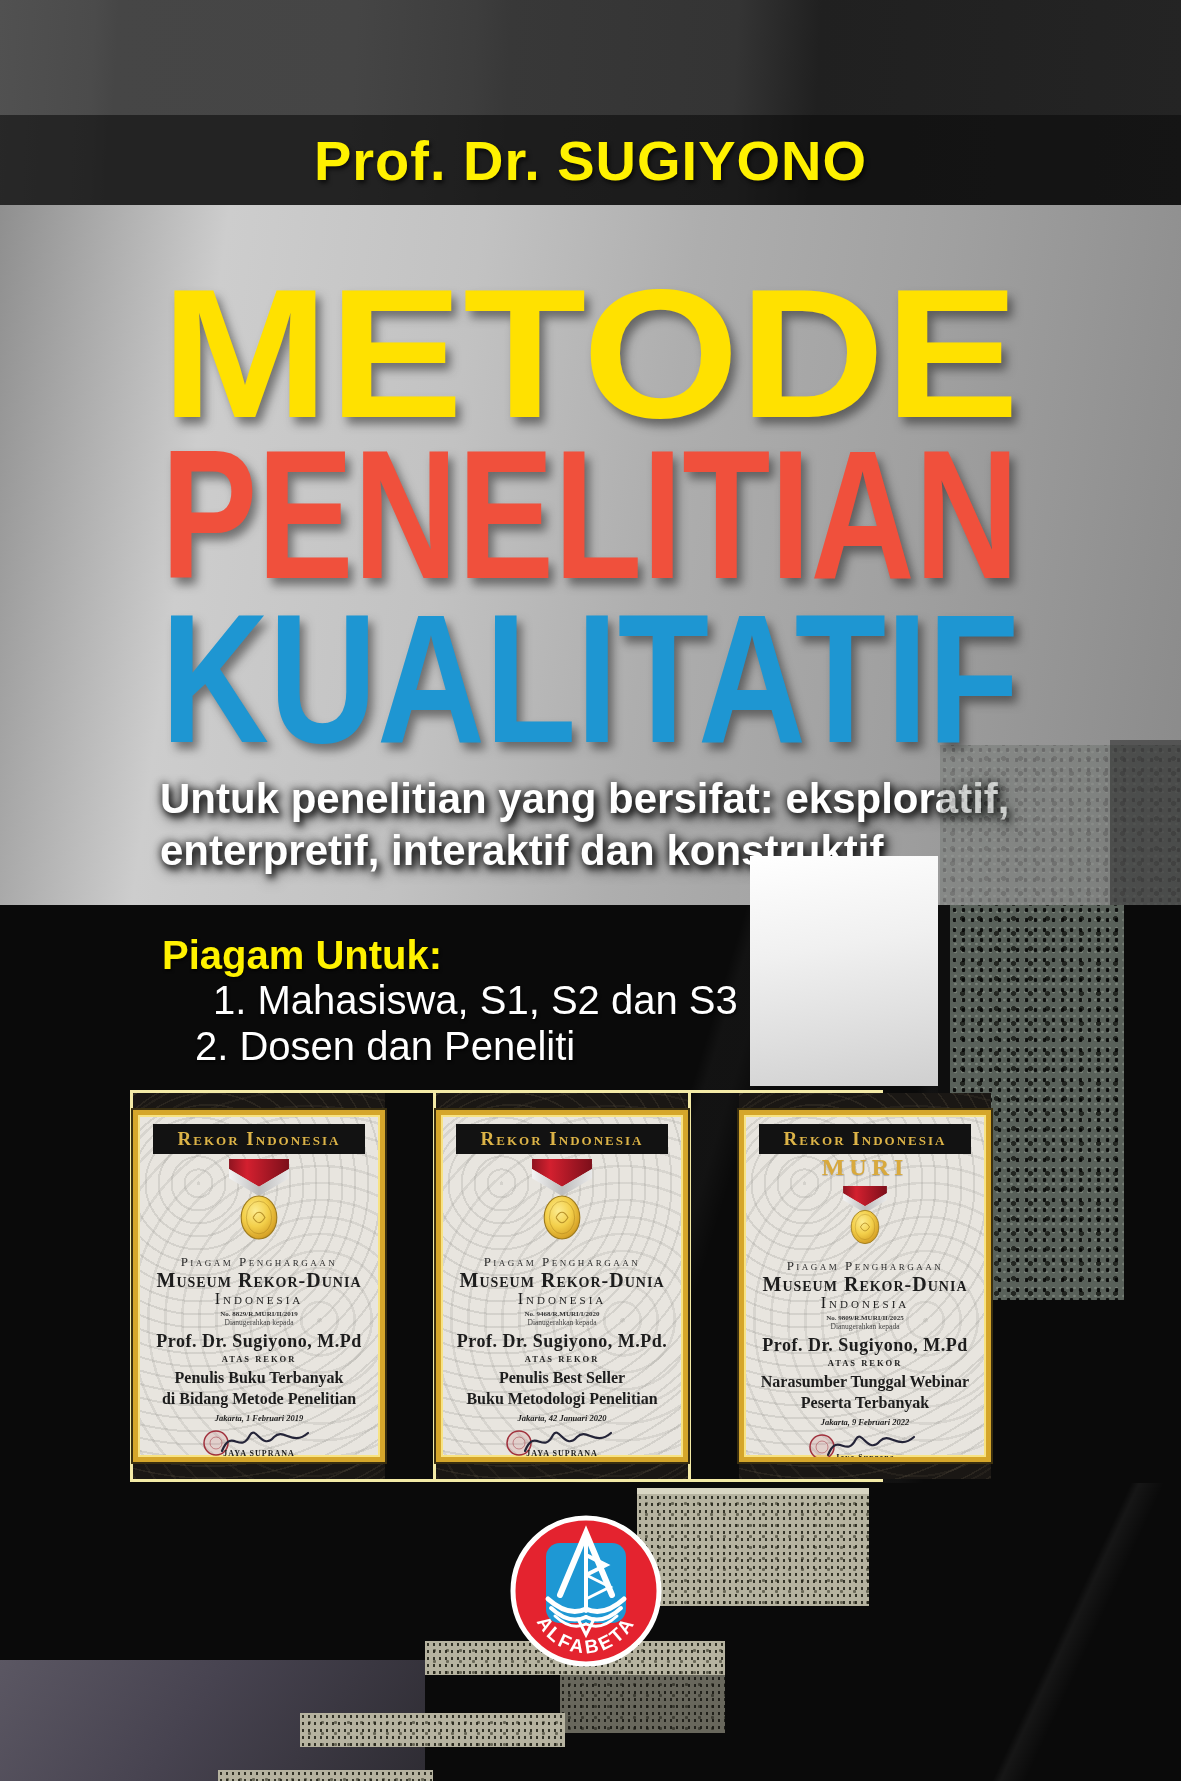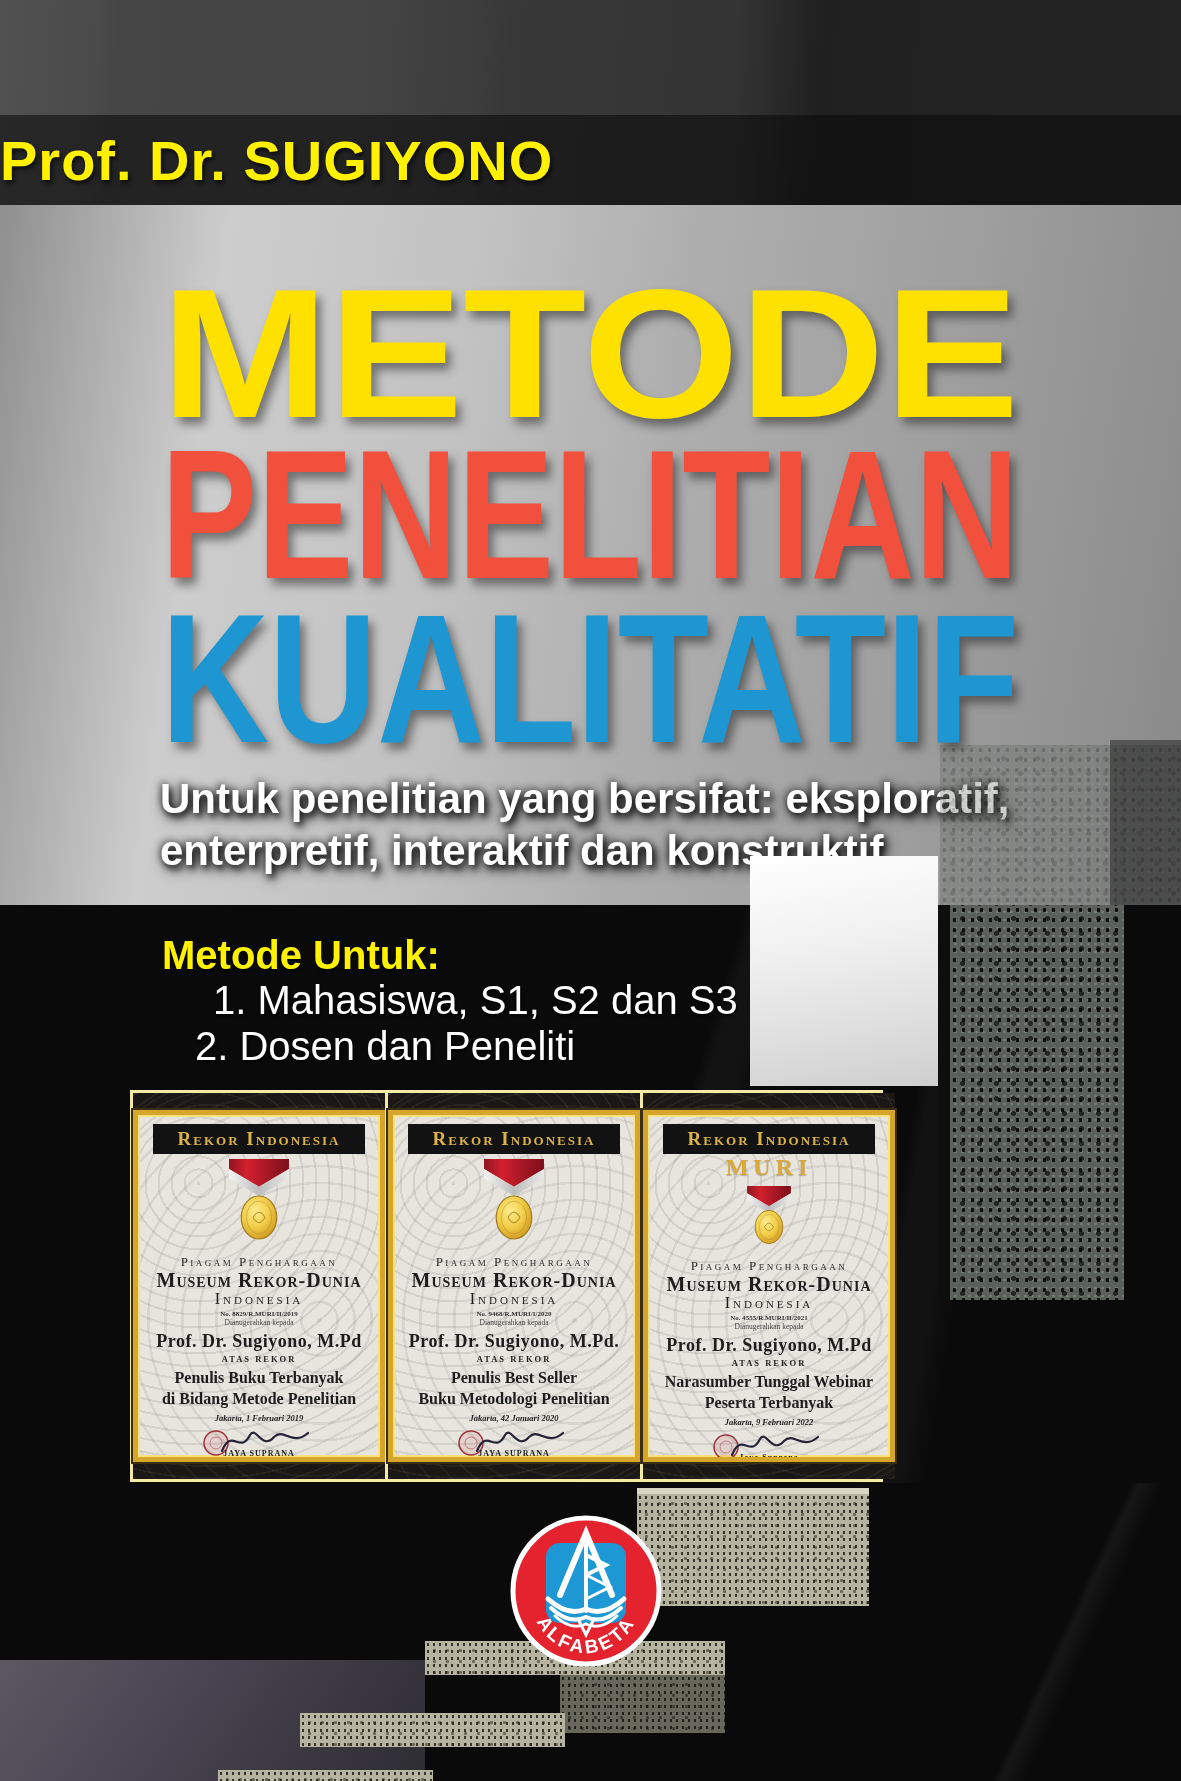--- a/index.html
+++ b/index.html
@@ -5,21 +5,21 @@
   html,body{margin:0;padding:0;background:#000;}
   .page{position:relative;width:1181px;height:1781px;overflow:hidden;background:#0a0a0a;
         font-family:"Liberation Sans",sans-serif;}
   .abs{position:absolute;}
 
   
   .top-strip{left:0;top:0;width:1181px;height:205px;
     background:linear-gradient(93deg,#515151 0%,#4b4b4b 8%,#464646 10%,#454545 30%,
       #3d3d3d 40%,#383838 43%,#343434 62%,#202020 69%,#242424 100%);}
   .author-band{left:0;top:115px;width:1181px;height:90px;background:rgba(10,10,10,.58);
-    display:flex;align-items:center;justify-content:flex-start;}
+    display:flex;align-items:center;justify-content:center;}
   .author{font-size:56px;font-weight:700;color:#fff100;letter-spacing:1px;
     text-shadow:2px 3px 4px rgba(0,0,0,.65);}
 
   
   .silver-band{left:0;top:205px;width:1181px;height:700px;
     background:linear-gradient(98deg,#8f8f8f 0%,#cdcdcd 18%,#c2c2c2 38%,#aeaeae 55%,#a0a0a0 75%,#8a8a8a 100%);}
   .title-svg{left:0;top:205px;}
   .subtitle{left:160px;top:760px;width:900px;color:#ffffff;font-size:42px;font-weight:800;
     line-height:1.24;letter-spacing:0;
     text-shadow:3px 4px 7px rgba(0,0,0,.9),-2px -2px 7px rgba(0,0,0,.45),3px 5px 14px rgba(0,0,0,.7);margin-top:13px;}
@@ -42,21 +42,21 @@
 
   
   .aud-head{left:162px;top:933px;font-size:40px;font-weight:700;color:#fff200;z-index:5;
     text-shadow:1px 2px 3px rgba(0,0,0,.7);}
   .aud-item1{left:213px;top:978px;}
   .aud-item2{left:195px;top:1024px;}
   .aud-item{font-size:40px;color:#ffffff;z-index:5;text-shadow:1px 2px 3px rgba(0,0,0,.7);}
 
   
   .panel{left:130px;top:1090px;width:753px;height:392px;z-index:6;display:flex;
-    border:3px solid #f3eaa6;box-sizing:border-box;}
+    border:3px solid #f3eaa6;box-sizing:border-box;gap:48px;}
   .cert-col{flex:1 1 0;box-sizing:border-box;display:flex;align-items:center;justify-content:center;
     background-color:#1a1714;
     background-image:repeating-radial-gradient(circle at 30% 25%,rgba(125,112,88,.16) 0 1.5px,transparent 1.5px 12px),
       repeating-radial-gradient(circle at 70% 70%,rgba(125,112,88,.11) 0 2px,transparent 2px 16px);}
   .cert-col.mid{border-left:3px solid #f3eaa6;border-right:3px solid #f3eaa6;}
   .cert-paper{width:252px;height:352px;box-sizing:border-box;overflow:hidden;
     border:5px solid #d5a62b;box-shadow:inset 0 0 0 2px #f8e382,0 0 0 2px #3a2f10;
     background-color:#e8e5df;
     background-image:repeating-radial-gradient(circle at 25% 20%,rgba(120,120,115,.18) 0 2px,transparent 2px 13px),
       repeating-radial-gradient(circle at 75% 60%,rgba(120,120,115,.15) 0 2.5px,transparent 2.5px 17px);
@@ -143,21 +143,21 @@
     <div>Untuk penelitian yang bersifat: eksploratif,</div>
     <div>enterpretif, interaktif dan konstruktif</div>
   </div>
 
   <div class="abs dark-lower"></div>
   <div class="abs concrete-dim speck-dark"></div>
   <div class="abs right-dim"></div>
   <div class="abs door"></div>
   <div class="abs concrete-wall speck-dark"></div>
 
-  <div class="abs aud-head">Metode Untuk:</div>
+  <div class="abs aud-head">Piagam Untuk:</div>
   <div class="abs aud-item aud-item1">1. Mahasiswa, S1, S2 dan S3</div>
   <div class="abs aud-item aud-item2">2. Dosen dan Peneliti</div>
 
   <div class="abs panel">
 
     <div class="cert-col">
       <div class="cert-paper">
         <div class="cert-band">Rekor Indonesia</div>
         <div class="cert-muri"></div>
         <svg class="rib" width="92" height="56" viewBox="0 0 100 62">
@@ -239,21 +239,21 @@
           <polygon points="8,14 50,39 92,14 92,27 50,52 8,27" fill="url(#ribSil)"></polygon>
         </svg>
         <svg class="medal" width="46" height="54" viewBox="0 0 56 66">
           <ellipse cx="28" cy="33" rx="24" ry="29" fill="url(#goldG)" stroke="#9c7a1e" stroke-width="1.5"></ellipse>
           <ellipse cx="28" cy="33" rx="17" ry="22" fill="none" stroke="rgba(150,110,20,.5)" stroke-width="1"></ellipse>
           <path d="M20 33 q8 -14 16 0 q-8 14 -16 0" fill="none" stroke="#b8922b" stroke-width="1.5"></path>
         </svg>
         <div class="c-piagam">Piagam Penghargaan</div>
         <div class="c-museum">Museum Rekor-Dunia</div>
         <div class="c-indo">Indonesia</div>
-        <div class="c-no">No. 4555/R.MURI/II/2021</div>
+        <div class="c-no">No. 9809/R.MURI/II/2025</div>
         <div class="c-granted">Dianugerahkan kepada</div>
         <div class="c-name">Prof. Dr. Sugiyono, M.Pd</div>
         <div class="c-atas">ATAS REKOR</div>
         <div class="c-award">
           <div>Narasumber Tunggal Webinar</div>
           <div>Peserta Terbanyak</div>
         </div>
         <div class="c-date">Jakarta, 9 Februari 2022</div>
         <div class="sigwrap">
           <svg width="130" height="46" viewBox="0 0 130 46">

